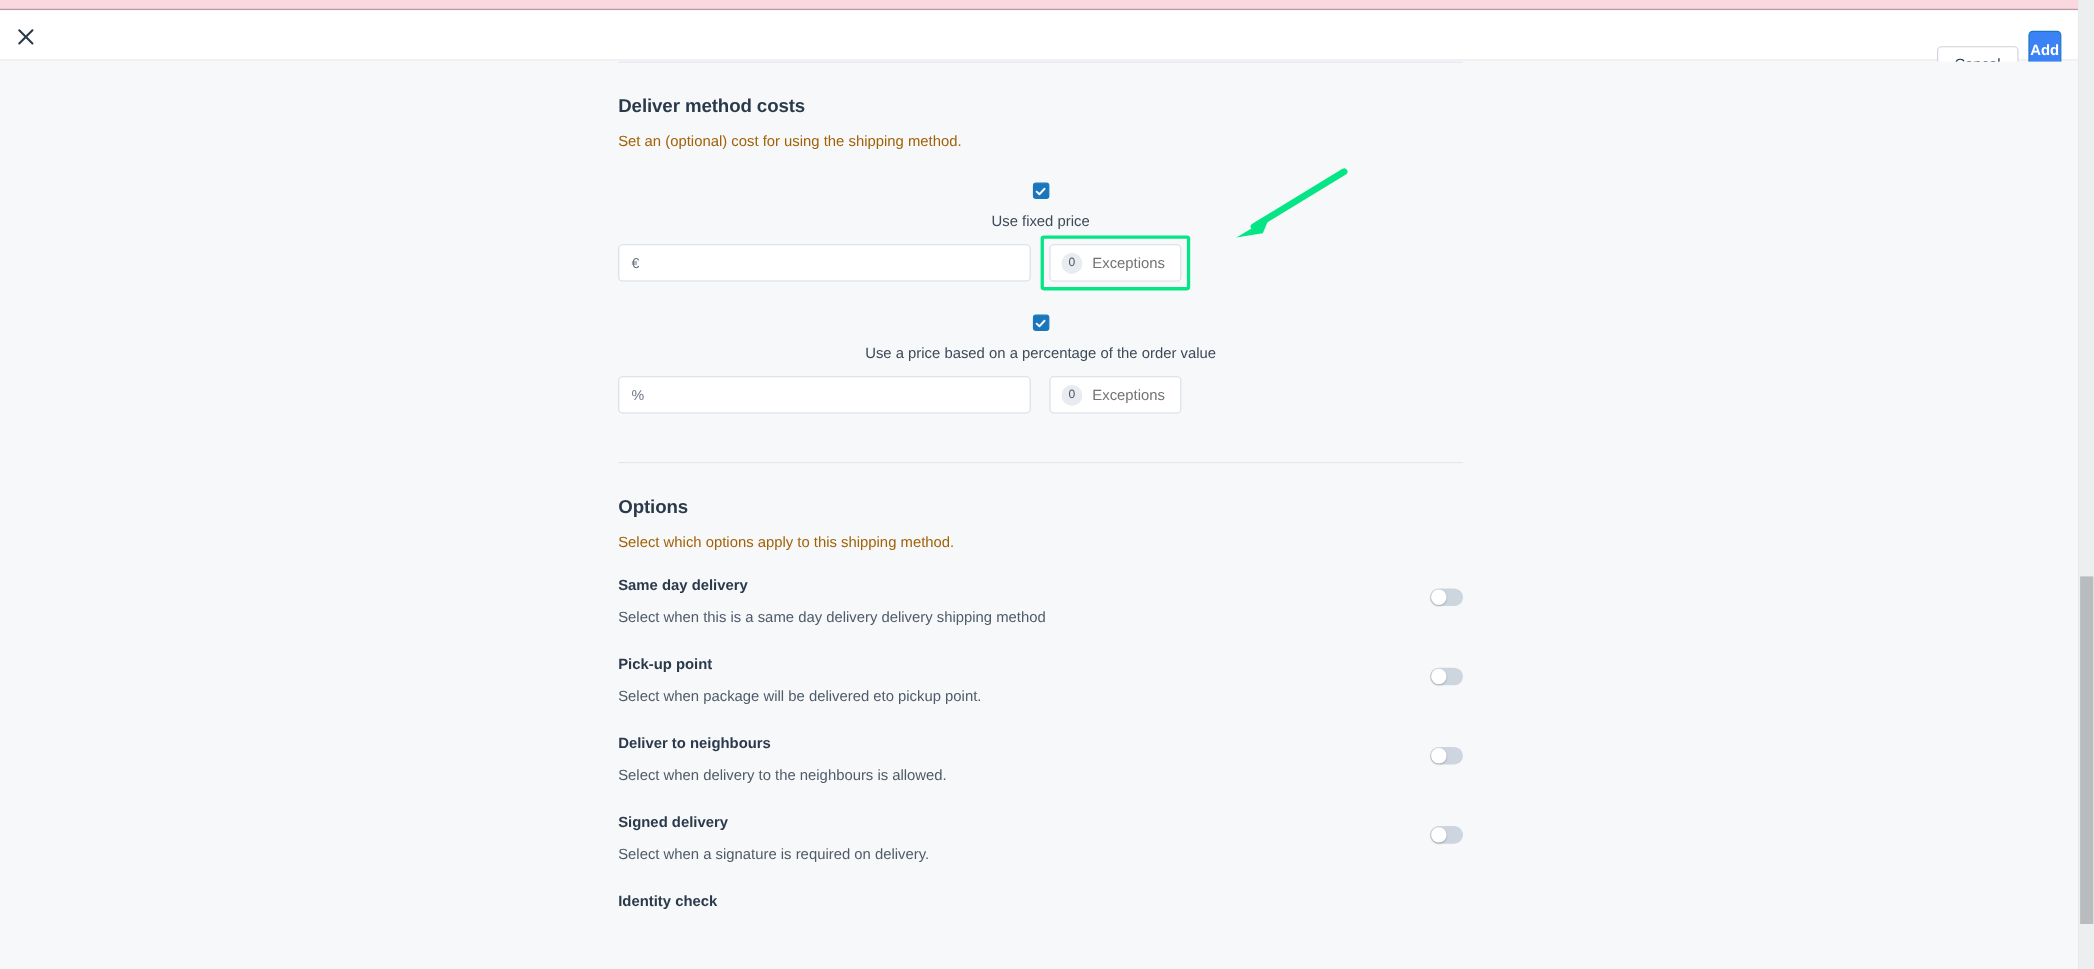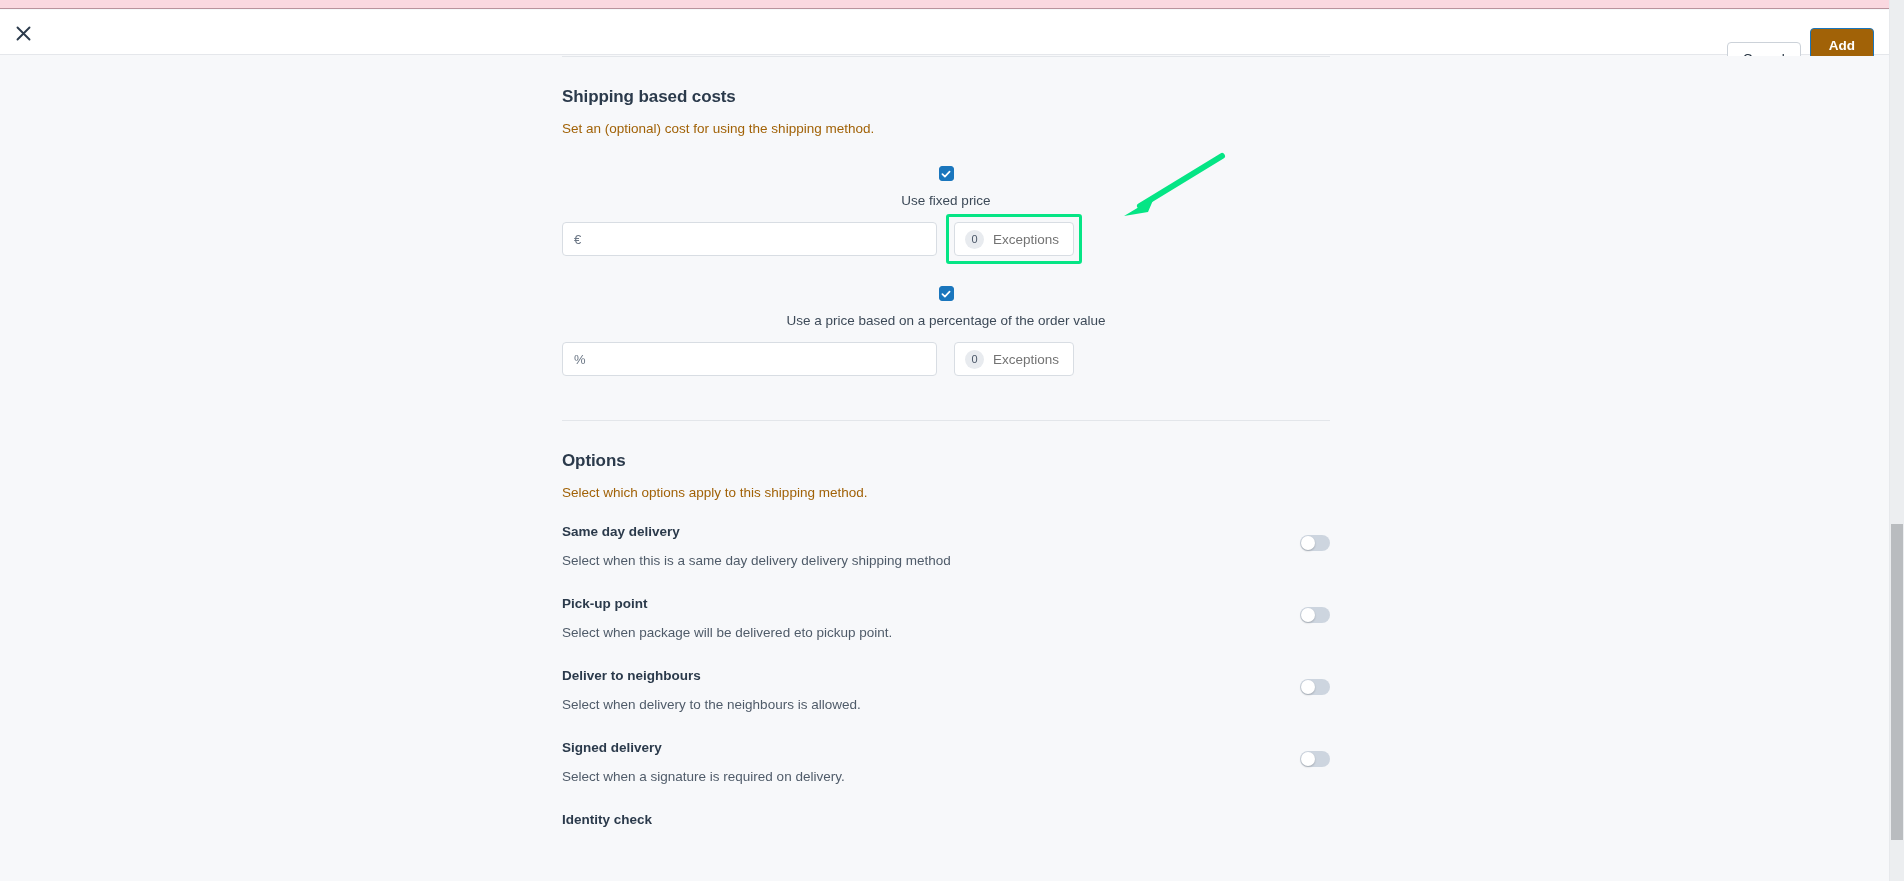--- a/index.html
+++ b/index.html
@@ -46,22 +46,22 @@
     white-space: nowrap;
   }
   .btn-cancel {
     padding: 9px 15px;
     background: #ffffff;
     color: #23313f;
     border: 1px solid #ccd2d9;
     margin-top: 26px;
   }
   .btn-add {
-    padding: 10px 18px;
-    background: #a16207;
+    padding: 10px 1px;
+    background: #3b82f6;
     color: #ffffff;
     border: 1px solid #1a76bd;
     font-weight: bold;
   }
 
   
   .body-area {
     position: absolute; top: 56px; left: 0;
     width: 1890px; height: 825px;
     background: #f7f8fa;
@@ -228,21 +228,21 @@
       <button class="btn btn-add">Add</button>
     </div>
   </div>
 
   <div class="body-area">
     <div class="content">
 
       <div class="divider"></div>
 
       <div class="section">
-        <div class="section-title">Shipping based costs</div>
+        <div class="section-title">Deliver method costs</div>
         <div class="section-sub">Set an (optional) cost for using the shipping method.</div>
 
         <div class="check-row">
           <span class="checkbox">
             <svg width="10" height="10" viewBox="0 0 10 10" aria-hidden="true">
               <path d="M1.4 5.2 L3.9 7.6 L8.6 2.6" stroke="#ffffff" stroke-width="1.7" fill="none" stroke-linecap="round" stroke-linejoin="round"></path>
             </svg>
           </span>
           <span class="check-label">Use fixed price</span>
         </div>

